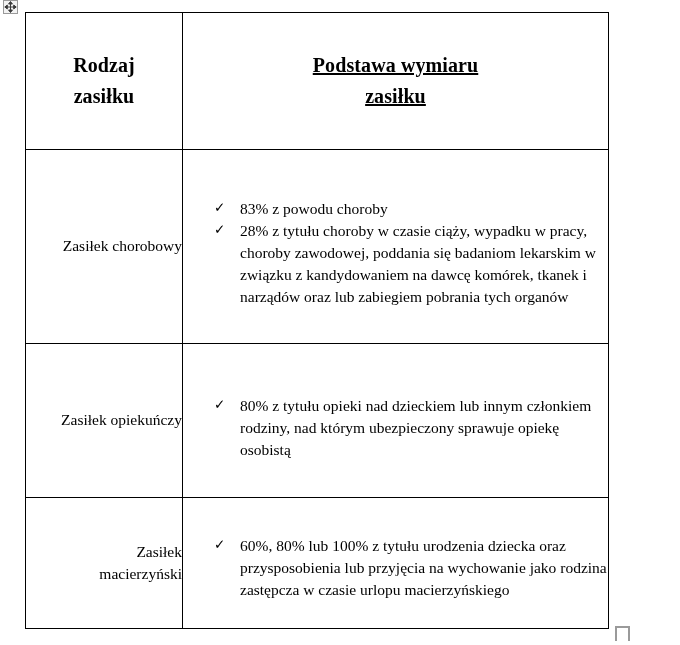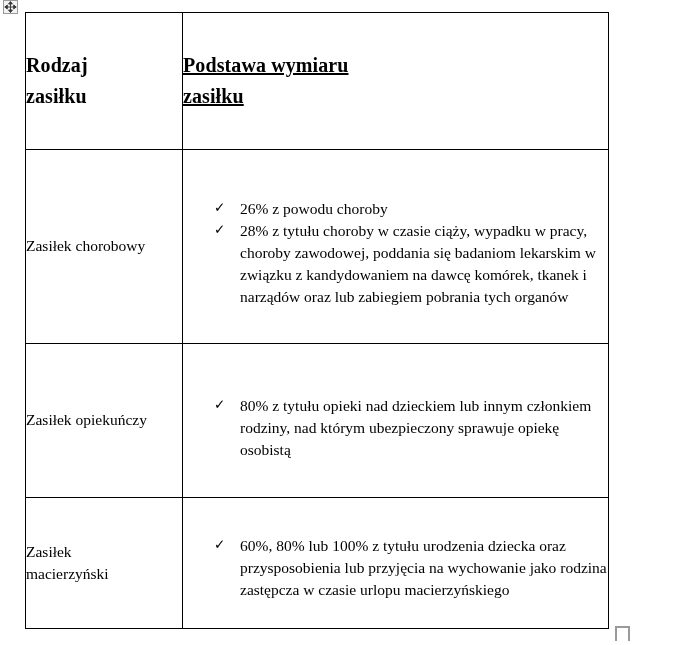--- a/index.html
+++ b/index.html
@@ -59,34 +59,34 @@
     border: 1.3px solid #000000;
     vertical-align: middle;
     padding: 0;
   }
 
   col.c-type  { width: 157px; }
   col.c-basis { width: 426px; }
 
   
   .hdr {
-    text-align: left;
+    text-align: center;
     font-weight: bold;
     font-size: 20px;
     line-height: 1.55;
     height: 136px;
     padding: 0 6px;
   }
   .hdr-type  { letter-spacing: 0.1px; }
   .hdr-basis { letter-spacing: 0.1px; text-decoration: underline; }
   .hdr-line2 { display: block; margin-top: 0; }
 
   
   .rowlabel {
-    text-align: left;
+    text-align: right;
     font-size: 15.5px;
     line-height: 1.45;
     padding: 0 6px;
   }
 
   
   .content {
     padding: 0 8px 0 0;
     font-size: 15.5px;
   }
@@ -154,21 +154,21 @@
         <span class="hdr-line2">zasiłku</span>
       </td>
     </tr>
 
     <tr class="r1">
       <td class="rowlabel">Zasiłek chorobowy</td>
       <td class="content">
         <ul>
           <li>
             <span class="tick">✓</span>
-            <span>26% z powodu choroby</span>
+            <span>83% z powodu choroby</span>
           </li>
           <li>
             <span class="tick">✓</span>
             <span>28% z tytułu choroby w czasie ciąży, wypadku w pracy, choroby zawodowej, poddania się badaniom lekarskim w związku z kandydowaniem na dawcę komórek, tkanek i narządów oraz lub zabiegiem pobrania tych organów</span>
           </li>
         </ul>
       </td>
     </tr>
 
     <tr class="r2">

